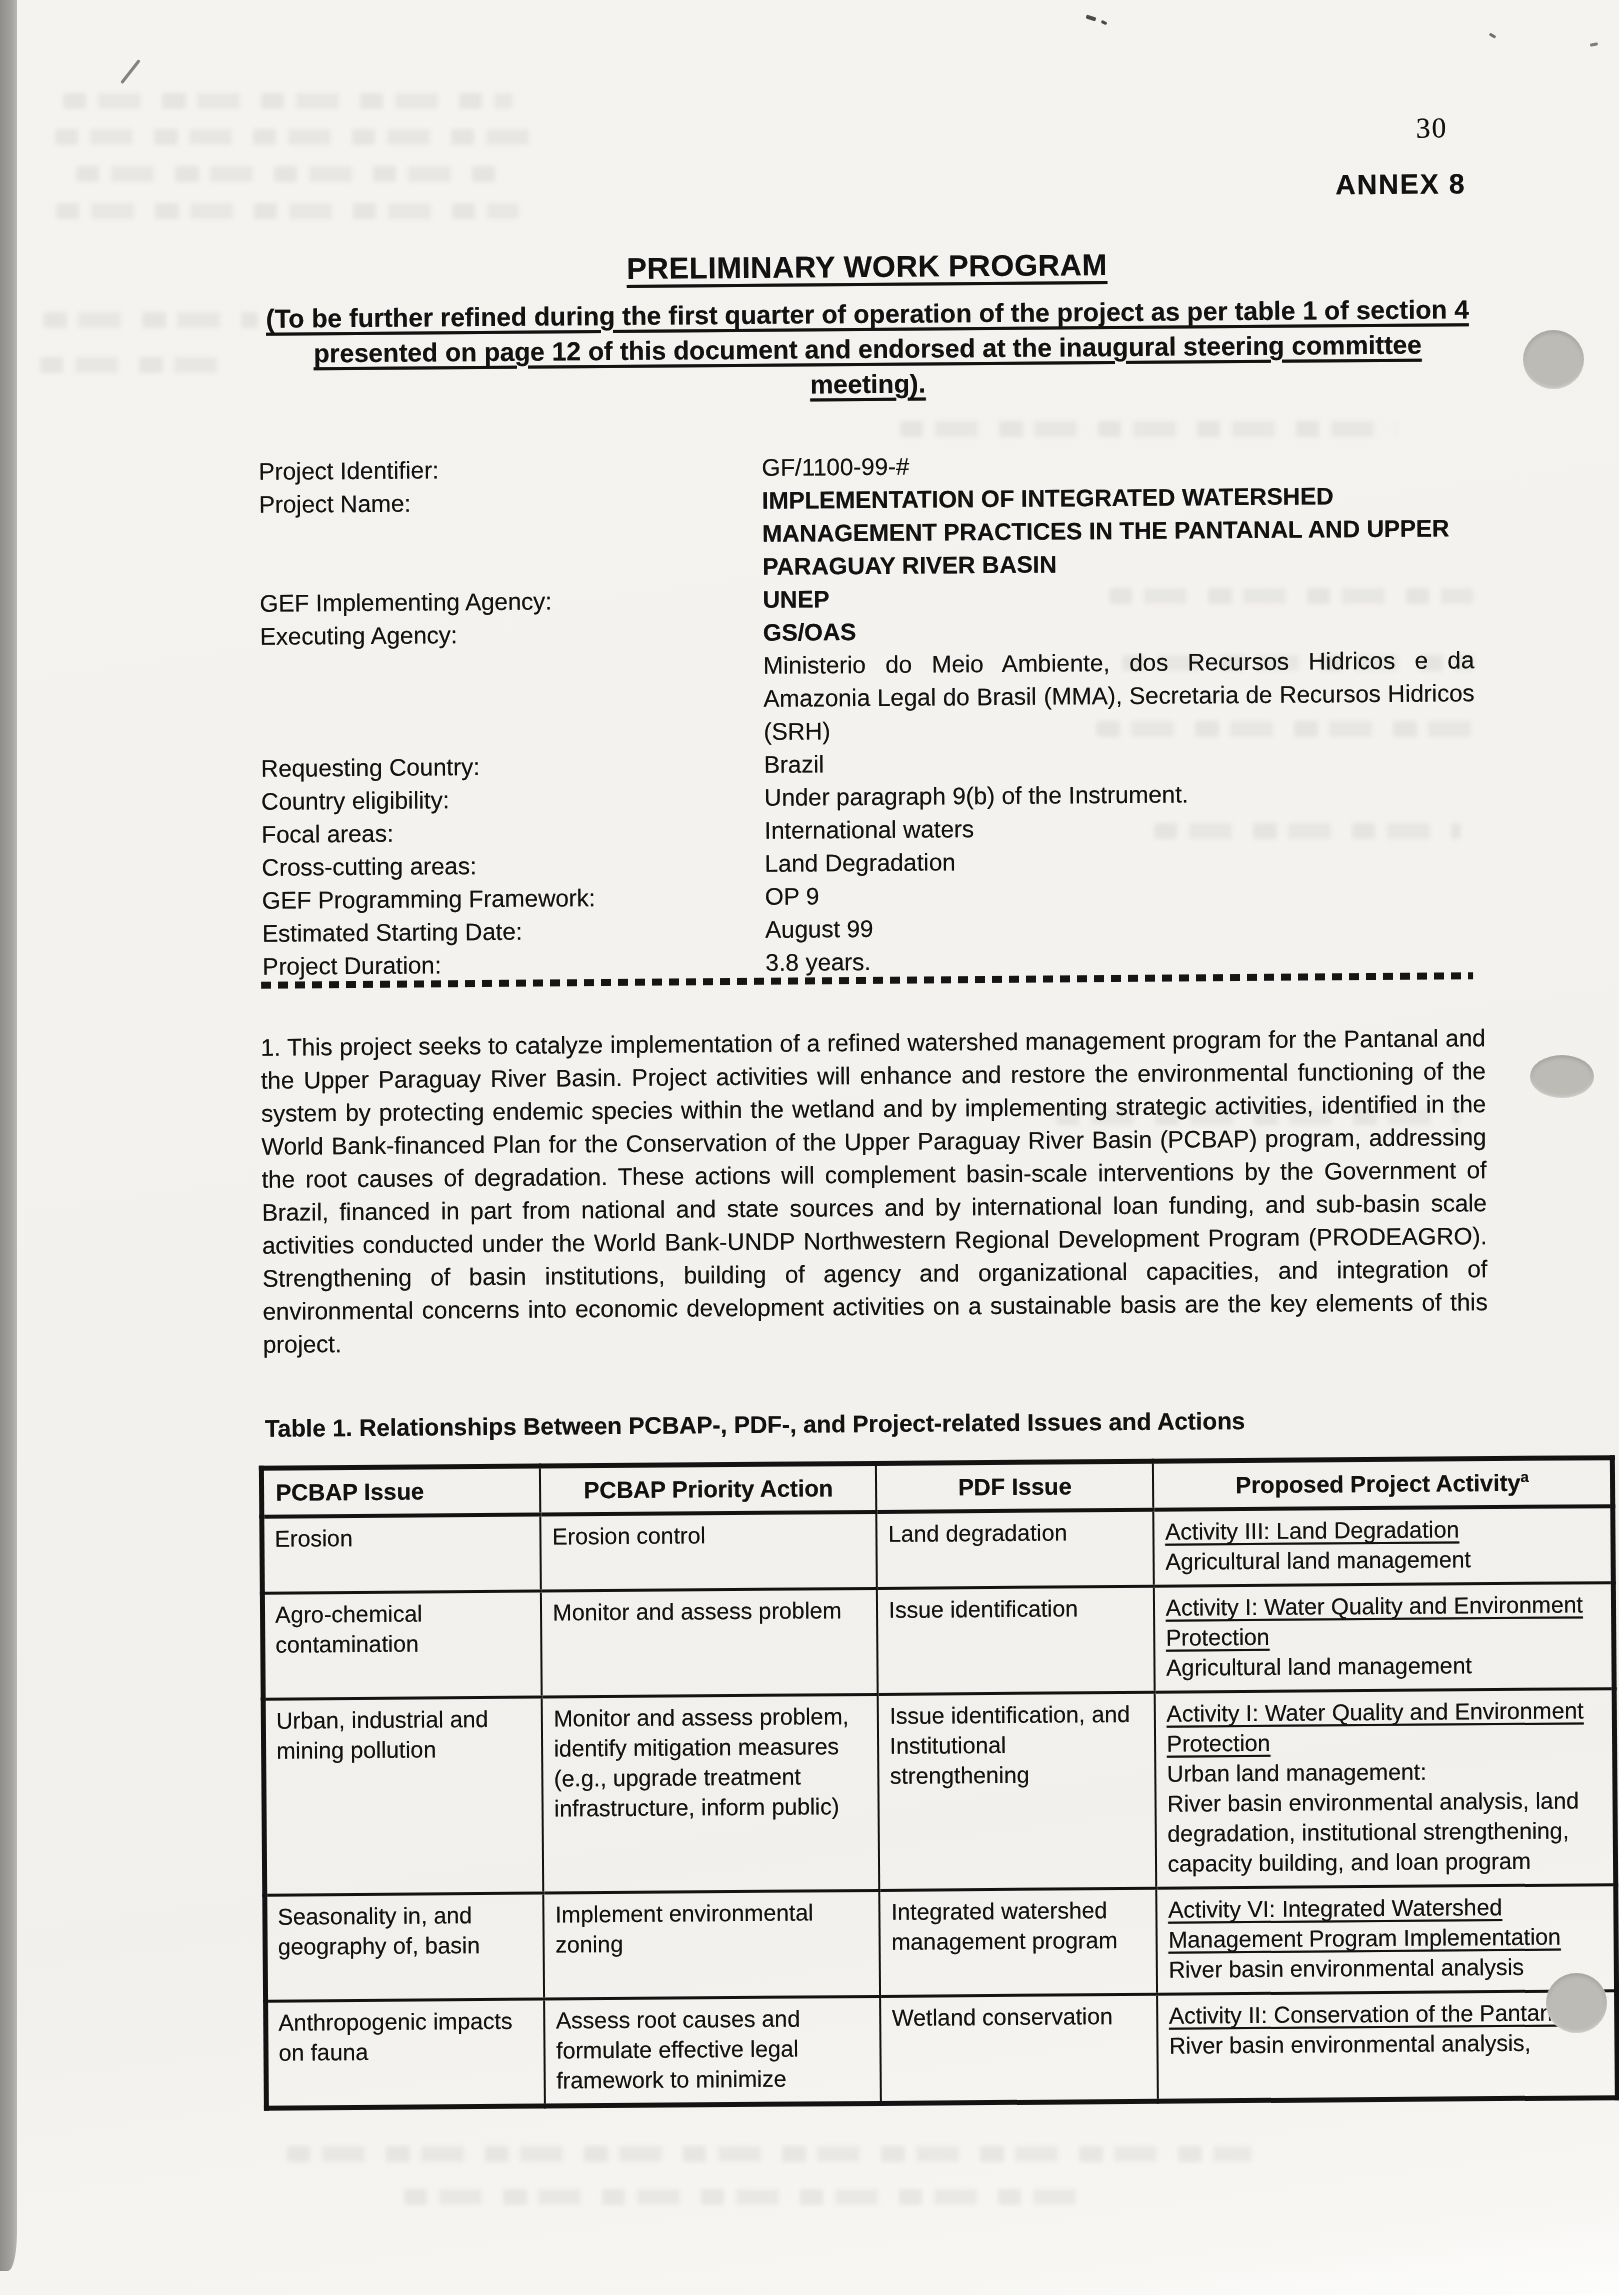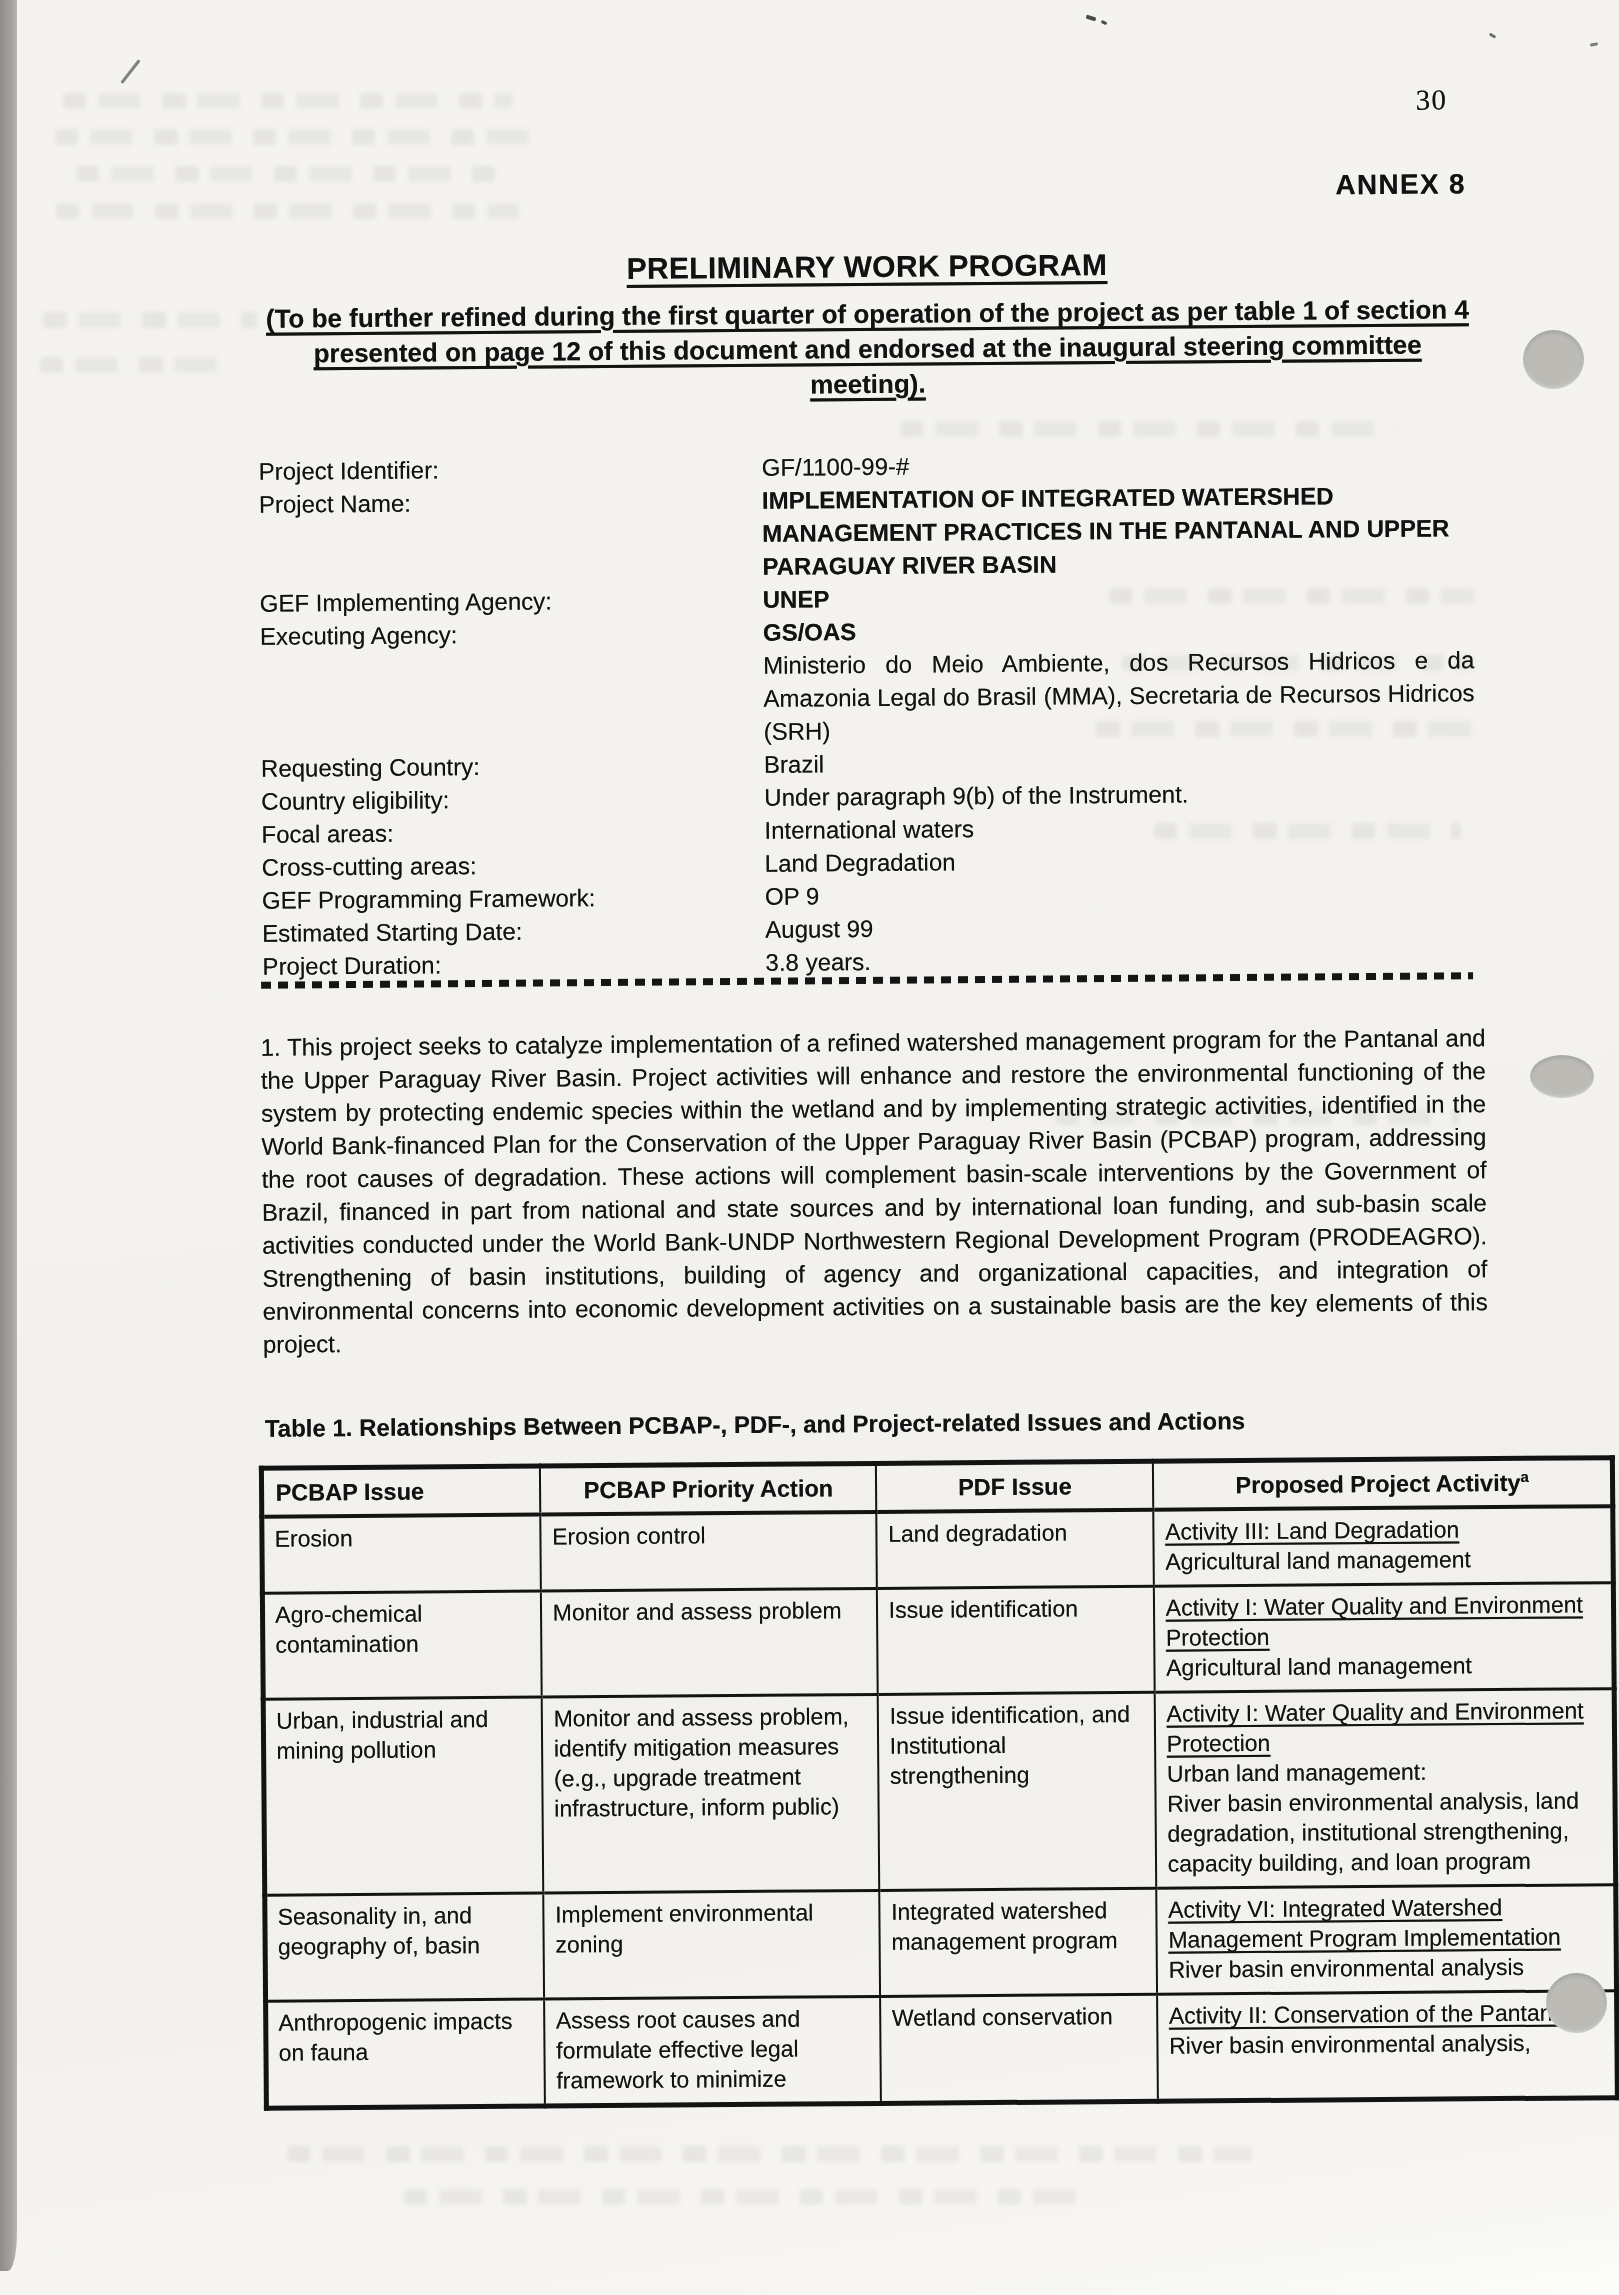--- a/index.html
+++ b/index.html
@@ -35,21 +35,21 @@
   #hole-top    { left:1523px; top:330px;  width:61px; height:59px; }
   #hole-middle { left:1530px; top:1055px; width:64px; height:43px; }
   #hole-bottom { left:1546px; top:1973px; width:61px; height:60px; }
 
   
   .doc {
     position:absolute; left:253px; top:0; width:1225px; height:2295px; z-index:2;
     transform:rotate(-0.45deg); transform-origin:612px 78px;
   }
   .page-number {
-    position:absolute; top:88px; right:31px;
+    position:absolute; top:116px; right:31px;
     font-family:"Liberation Serif", serif; font-size:29px; letter-spacing:1.3px;
   }
   .annex {
     position:absolute; top:173px; right:13px;
     font-size:28px; font-weight:bold; letter-spacing:1.3px;
   }
   .doc-title {
     position:absolute; top:250px; left:0; width:100%; text-align:center;
     font-size:30px; font-weight:bold; letter-spacing:0.3px;
     text-decoration:underline; text-decoration-thickness:2.6px; text-underline-offset:5.9px;

